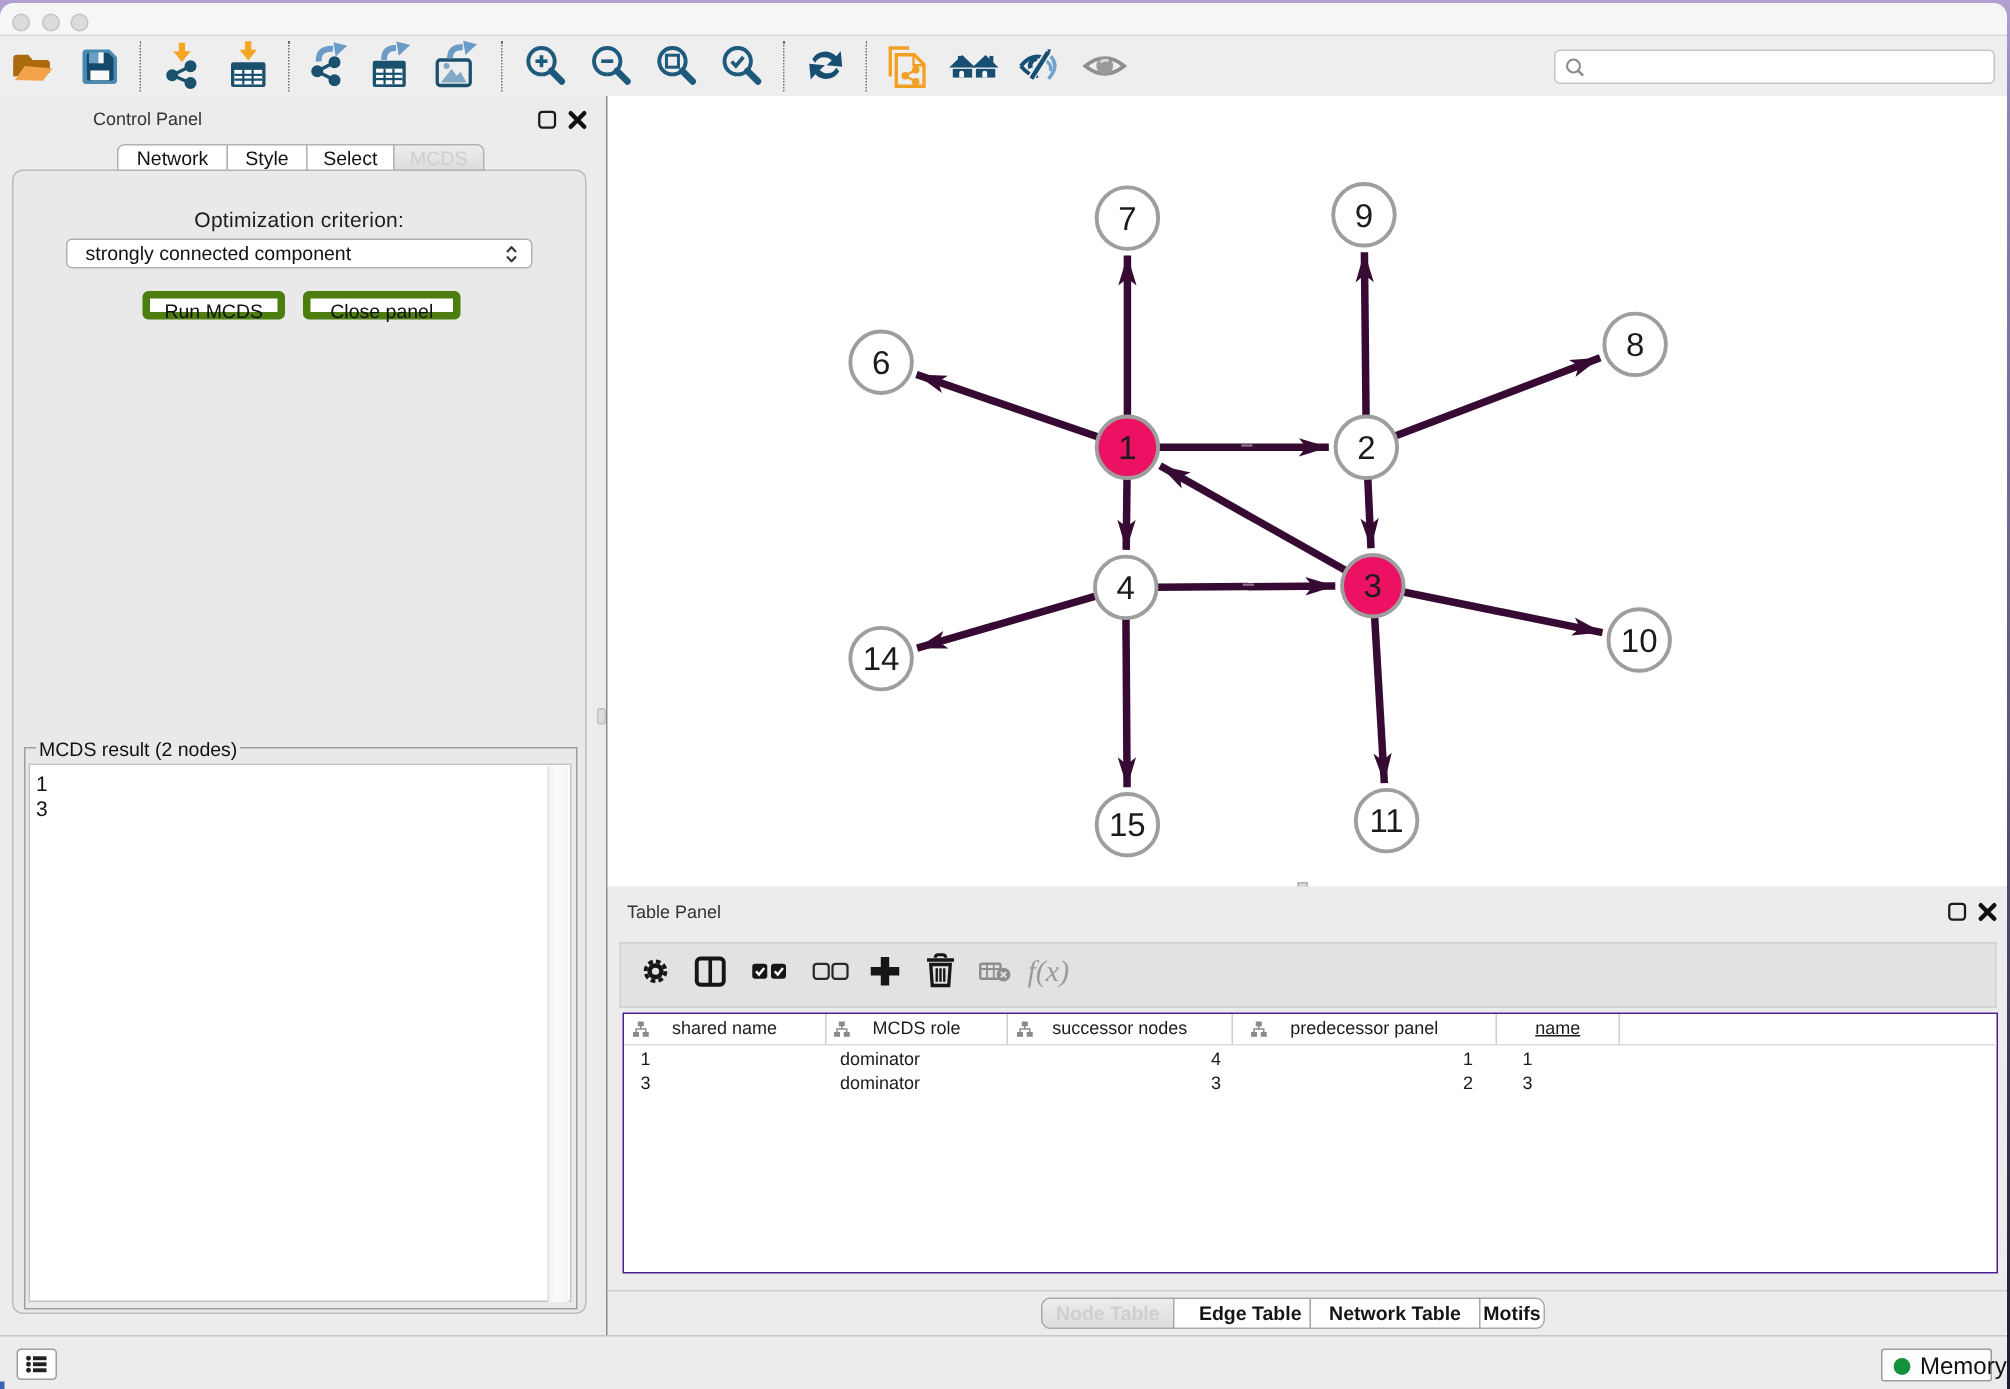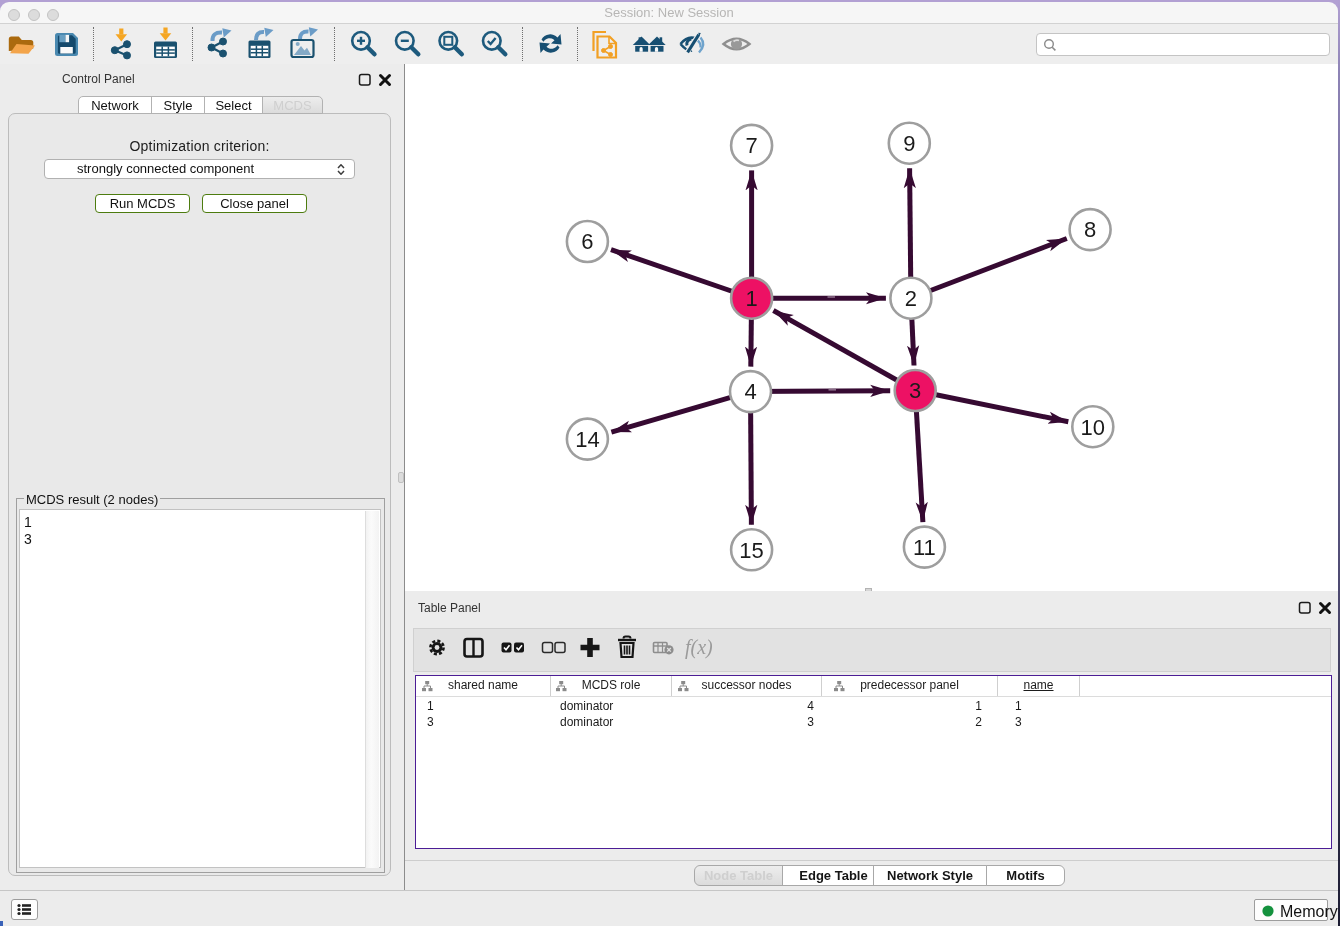--- a/index.html
+++ b/index.html
@@ -19,22 +19,22 @@
              border:1px solid #c4c4c4;border-radius:4px;box-sizing:border-box;}
   
   #cpanel{left:0;top:64px;width:405px;height:826px;background:#ececec;}
   #cpTitle{position:absolute;left:14px;top:8px;font-size:12px;color:#333;margin-left:48px;}
   #cpBody{position:absolute;left:8px;top:49px;width:383px;height:763px;background:#e9e9e9;
           border:1px solid #bcbcbc;border-radius:7px;box-sizing:border-box;}
   .tabrow .tab{position:absolute;top:0;height:18px;background:#fff;border:1px solid #b2b2b2;
           box-sizing:border-box;font-size:13px;text-align:center;line-height:17px;color:#111;}
   #optLabel{position:absolute;left:0;top:74px;width:399px;text-align:center;font-size:14px;color:#1d1d1d;letter-spacing:0.2px;}
   #combo{position:absolute;left:44px;top:95px;width:311px;height:20px;background:#fff;border:1px solid #b1b1b1;
-         border-radius:4px;box-sizing:border-box;font-size:13px;line-height:18px;color:#111;padding-left:32px;}
-  .pbtn{position:absolute;top:130px;height:19px;background:#fff;border:1px solid #4d7c0f;border-radius:4px;
+         border-radius:4px;box-sizing:border-box;font-size:13px;line-height:18px;color:#111;padding-left:12px;}
+  .pbtn{position:absolute;top:130px;height:19px;background:#fff;border:5px solid #4d7c0f;border-radius:4px;
         box-sizing:border-box;font-size:13px;text-align:center;line-height:17px;color:#111;}
   #fieldset{position:absolute;left:16px;top:434px;width:367px;height:373px;border:1px solid #9f9f9f;}
   #legend{position:absolute;left:7px;top:-7px;background:#e9e9e9;padding:0 2px;font-size:13px;color:#111;}
   #resultArea{position:absolute;left:2px;top:10px;width:362px;height:359px;background:#fff;border:1px solid #c2c2c2;box-sizing:border-box;}
   #resultScroll{position:absolute;right:1px;top:1px;width:13px;height:357px;background:linear-gradient(90deg,#f2f2f2,#fbfbfb 40%,#f3f3f3);border-left:1px solid #ddd;}
   
   #statusbar{left:0;top:890px;width:1338px;height:36px;background:#ececec;border-top:1px solid #c6c6c6;}
   #listbtn{position:absolute;left:11px;top:8px;width:27px;height:21px;background:#fdfdfd;border:1px solid #9d9d9d;border-radius:3px;box-sizing:border-box;}
   #membtn{position:absolute;left:1254px;top:8px;width:74px;height:22px;background:#fdfdfd;border:1px solid #9d9d9d;border-radius:2px;box-sizing:border-box;font-size:16px;color:#111;}
   
@@ -55,21 +55,20 @@
         font-size:13px;font-weight:bold;text-align:center;line-height:19px;color:#151515;}
   .dis{color:#cfcfcf !important;}
 </style>
 </head>
 <body>
 <div class="abs" id="deskTop"></div>
 <div class="abs" id="titlebar">
   <div class="tl" style="left:8px;"></div>
   <div class="tl" style="left:27.5px;"></div>
   <div class="tl" style="left:47px;"></div>
-  <div id="wtitle">Session: New Session</div>
 </div>
 <div class="abs" id="toolbar">
   <div class="tsep" style="left:93px"></div>
   <div class="tsep" style="left:192px"></div>
   <div class="tsep" style="left:334px"></div>
   <div class="tsep" style="left:522px"></div>
   <div class="tsep" style="left:577px"></div>
   <div id="tbicons">
   <svg style="position:absolute;left:0;top:0" width="780" height="40" viewBox="0 24 780 40">
 
@@ -417,17 +416,17 @@
     <div class="trow" style="left:599px;top:22px;">1</div>
     <div class="trow" style="left:11px;top:38px;">3</div>
     <div class="trow" style="left:144px;top:38px;">dominator</div>
     <div class="trow" style="left:256px;top:38px;width:142px;text-align:right;">3</div>
     <div class="trow" style="left:406px;top:38px;width:160px;text-align:right;">2</div>
     <div class="trow" style="left:599px;top:38px;">3</div>
   </div>
   <div id="tabline"></div>
   <div class="btab dis" style="left:289px;width:89px;border-radius:6px 0 0 6px;background:linear-gradient(#ededed,#dcdcdc);">Node Table</div>
   <div class="btab" style="left:377px;width:92px;padding-left:11px;">Edge Table</div>
-  <div class="btab" style="left:468px;width:114px;">Network Style</div>
-  <div class="btab" style="left:581px;width:79px;border-radius:0 6px 6px 0;">Motifs</div>
+  <div class="btab" style="left:468px;width:114px;">Network Table</div>
+  <div class="btab" style="left:581px;width:44px;border-radius:0 6px 6px 0;">Motifs</div>
 </div>
 <div class="abs" id="deskRight"></div>
 <div class="abs" id="deskBL"></div>
 
 </body></html>

